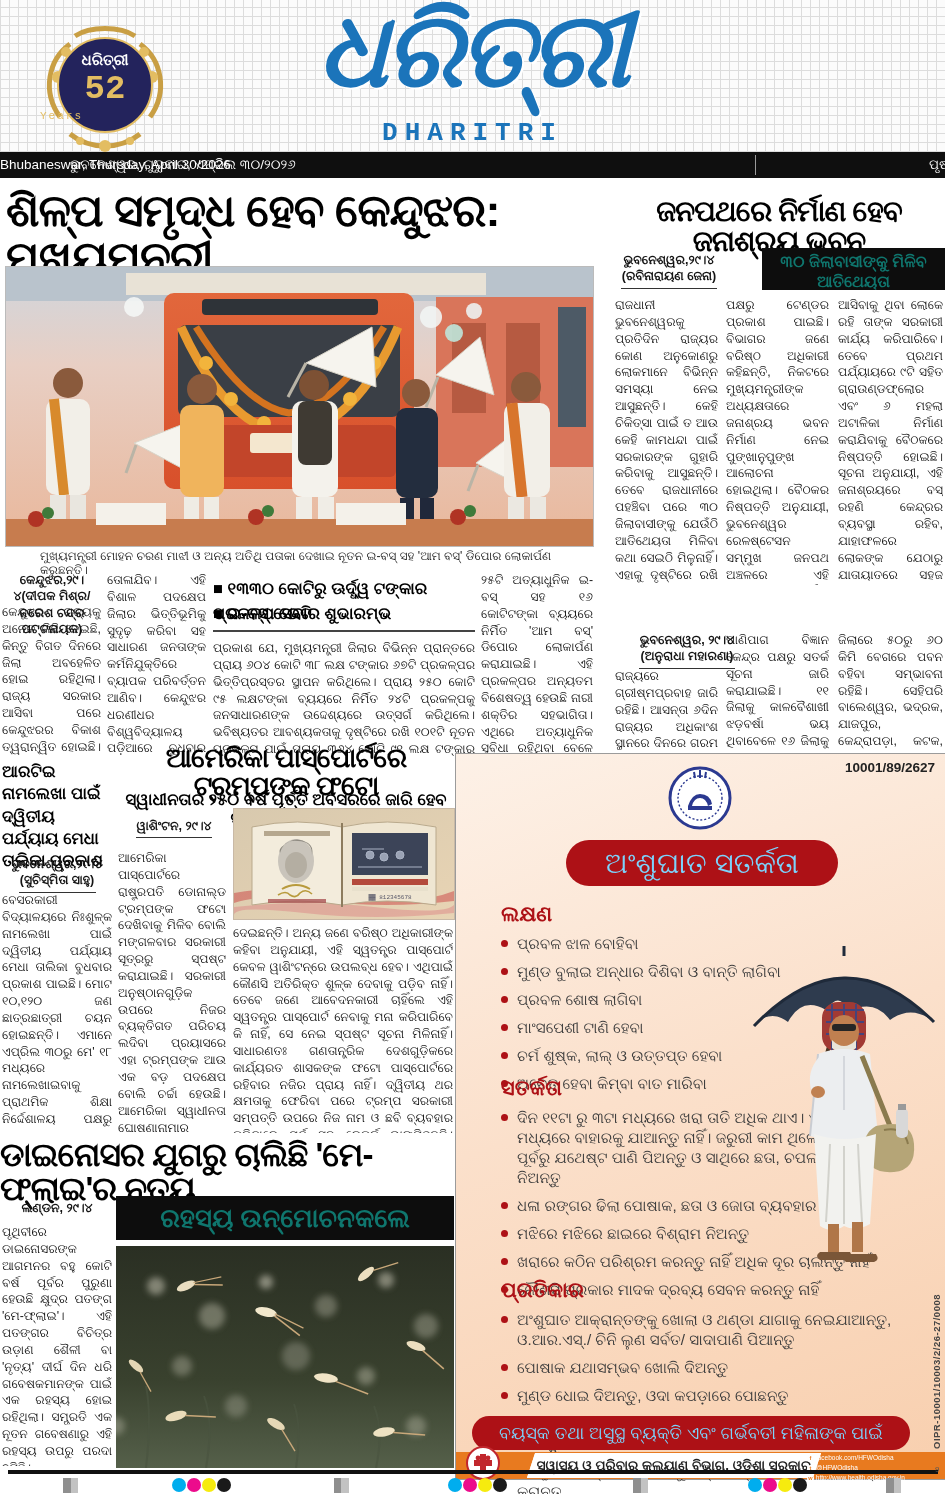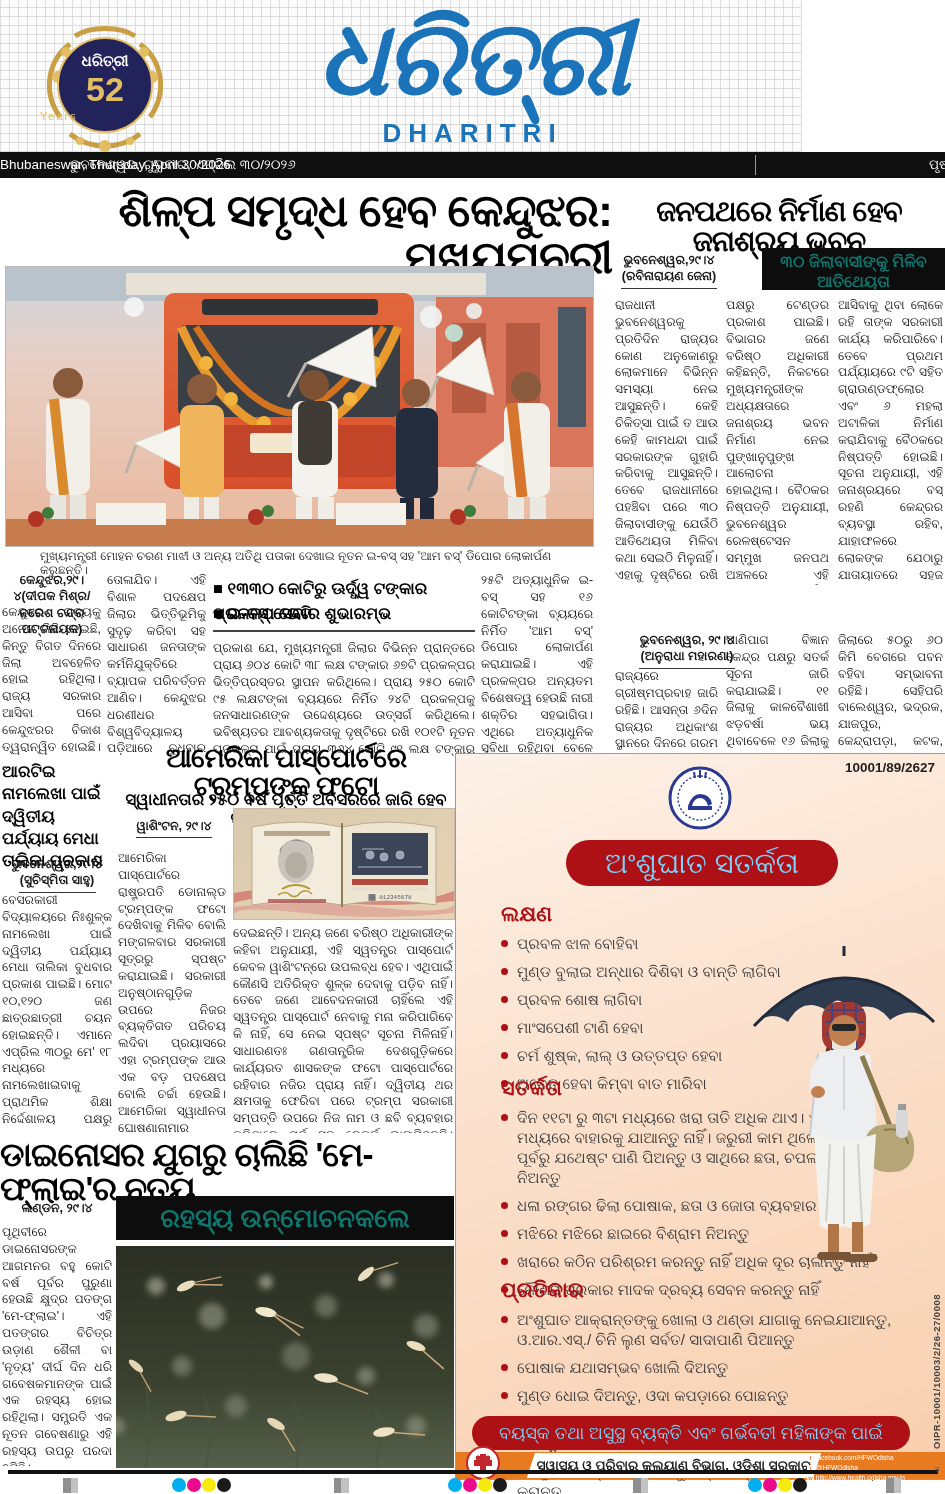--- a/index.html
+++ b/index.html
@@ -1,23 +1,23 @@
 <!DOCTYPE html>
 <html><head>
 <meta charset="utf-8">
 <style>
   html,body{margin:0;padding:0;background:#e8e8e8;}
   #page{position:relative;width:945px;height:1494px;margin:0 auto;background:#fff;overflow:hidden;
         font-family:"Liberation Sans","DejaVu Sans",sans-serif;color:#141414;}
   .abs{position:absolute;}
   
-  #masthead{left:0;top:0;width:802px;height:152px;
+  #masthead{left:0;top:0;width:945px;height:152px;
     background:
       repeating-linear-gradient(0deg,#dcdcdc 0 1px,transparent 1px 9px),
-      repeating-linear-gradient(90deg,#dcdcdc 0 1px,transparent 1px 9px),#fbfbfb;}
+      repeating-linear-gradient(90deg,#dcdcdc 0 1px,transparent 1px 9px),#fbfbfb; font-family: Liberation Mono, monospace;}
   .mast-title{left:0;top:6px;width:945px;text-align:center;color:#1b74ba;font-size:104px;line-height:1.0;
     font-weight:800;font-style:italic;letter-spacing:-4px;text-shadow:2px 2px 0 #fff;}
   .mast-sub{left:0;top:118px;width:945px;text-align:center;color:#1b74ba;font-size:26px;font-weight:800;letter-spacing:7px;}
   
   #datebar{left:0;top:152px;width:945px;height:26px;background:#0f0f0f;color:#fff;font-size:13.5px;}
   #datebar .d-left{left:70px;top:5px;}
   #datebar .d-center{left:0;top:5px;width:945px;}
   #datebar .d-right{left:893px;top:5px;margin-left:36px;}
   #datebar .d-sep{left:755px;top:3px;width:1px;height:20px;background:#9a9a9a;}
   
@@ -85,21 +85,21 @@
     <div class="abs mast-sub">DHARITRI</div>
   </div>
 
   <div class="abs" id="datebar">
     <div class="abs d-left">ଭୁବନେଶ୍ୱର, ଗୁରୁବାର, ଏପ୍ରିଲ ୩୦/୨୦୨୬</div>
     <div class="abs d-center">Bhubaneswar, Thursday, April 30/2026</div>
     <div class="abs d-sep"></div>
     <div class="abs d-right">ପୃଷ୍ଠା-୩</div>
   </div>
 
-  <div class="abs hl" style="left:6px;top:188px;width:606px;font-size:45px;text-align:right;">ଶିଳ୍ପ ସମୃଦ୍ଧ ହେବ କେନ୍ଦୁଝର: ମୁଖ୍ୟମନ୍ତ୍ରୀ</div>
+  <div class="abs hl" style="left:6px;top:188px;width:606px;font-size:45px;">ଶିଳ୍ପ ସମୃଦ୍ଧ ହେବ କେନ୍ଦୁଝର: ମୁଖ୍ୟମନ୍ତ୍ରୀ</div>
 
   <div class="abs" style="left:5px;top:266px;width:587px;height:279px;border:1px solid #bbb;">
     <svg width="587" height="279" viewBox="0 0 587 279">
       <defs>
         <linearGradient id="bgp" x1="0" y1="0" x2="0" y2="1">
           <stop offset="0" stop-color="#cfd6de"></stop>
             <stop offset="0.35" stop-color="#e8cfc4"></stop>
             <stop offset="1" stop-color="#e9b79b"></stop>
         </linearGradient>
         <linearGradient id="busg" x1="0" y1="0" x2="0" y2="1">

